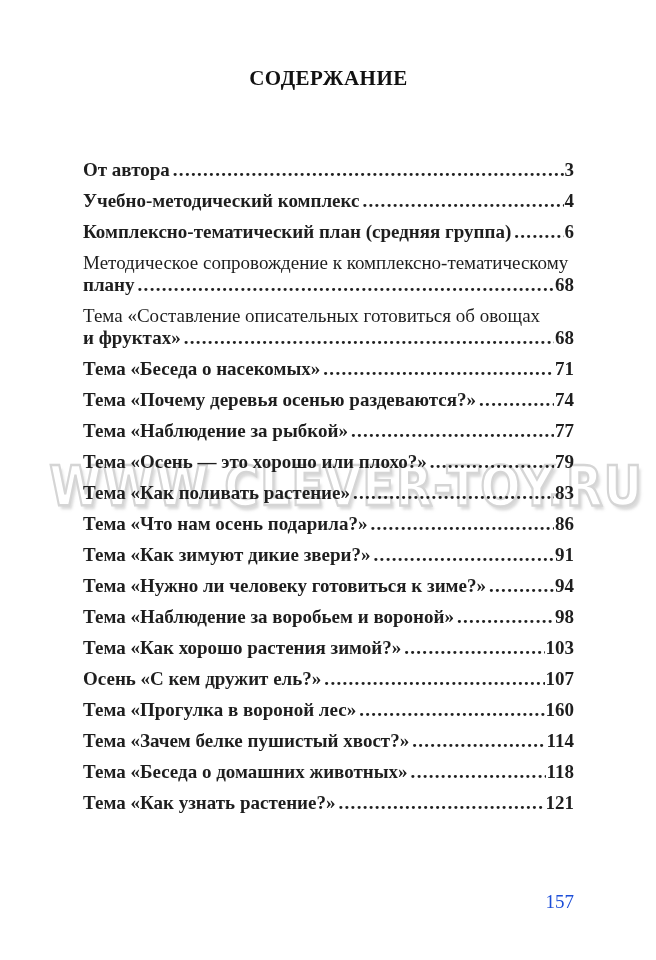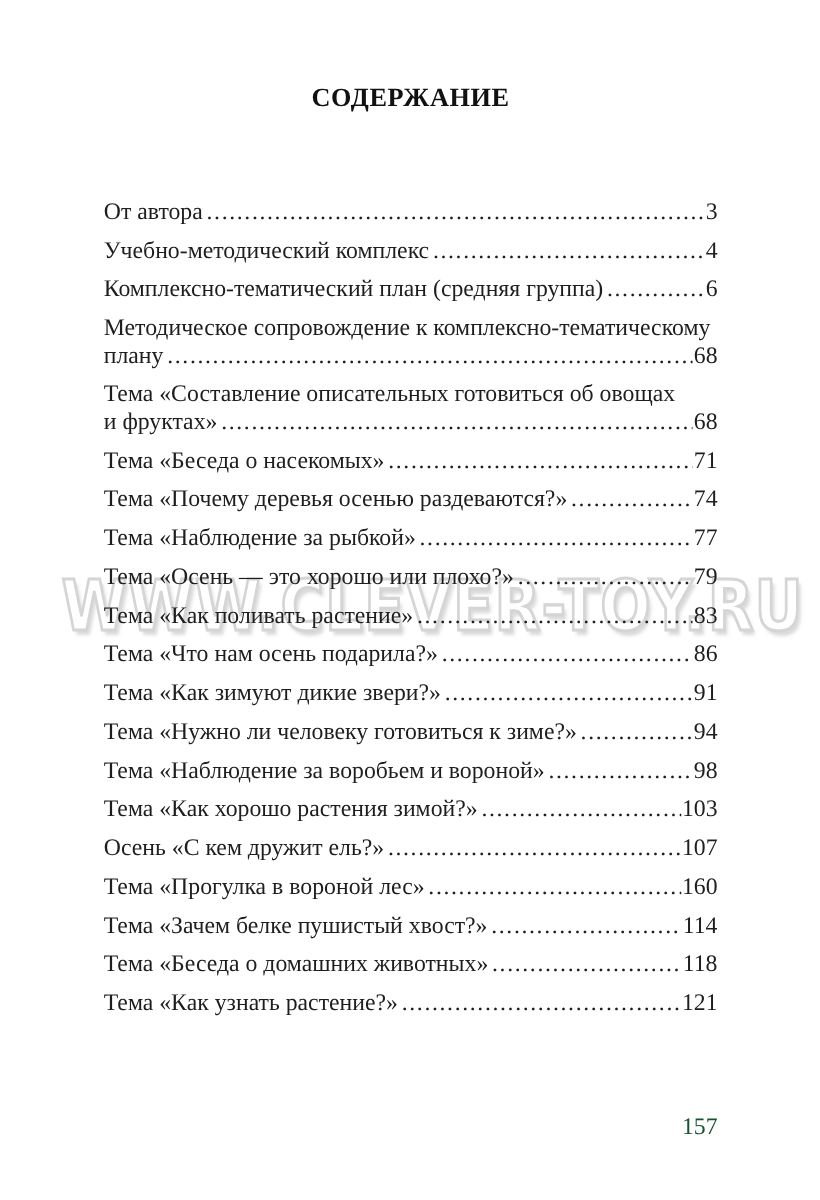--- a/index.html
+++ b/index.html
@@ -37,20 +37,21 @@
     margin: 0 0 9px 0;
     font-size: 19px;
     line-height: 22px;
   }
   .entry-line {
     white-space: nowrap;
   }
   .entry-last {
     display: flex;
     align-items: center;
+    font-weight: bold;
   }
   .entry-text {
     white-space: nowrap;
     flex: 0 0 auto;
   }
   .leader {
     flex: 1 1 auto;
     overflow: hidden;
     white-space: nowrap;
     margin: 0 1px 0 3px;
@@ -64,21 +65,21 @@
     flex: 0 0 auto;
   }
   .footer-page-num {
     position: absolute;
     top: 892px;
     right: 82px;
     z-index: 1;
     font-family: "Liberation Serif", serif;
     font-size: 19px;
     line-height: 20px;
-    color: #14532d;
+    color: #1d4ed8;
   }
   .watermark {
     position: absolute;
     top: 456px;
     left: 0;
     width: 100%;
     z-index: 0;
     text-align: center;
     font-family: "DejaVu Sans", sans-serif;
     font-weight: bold;

